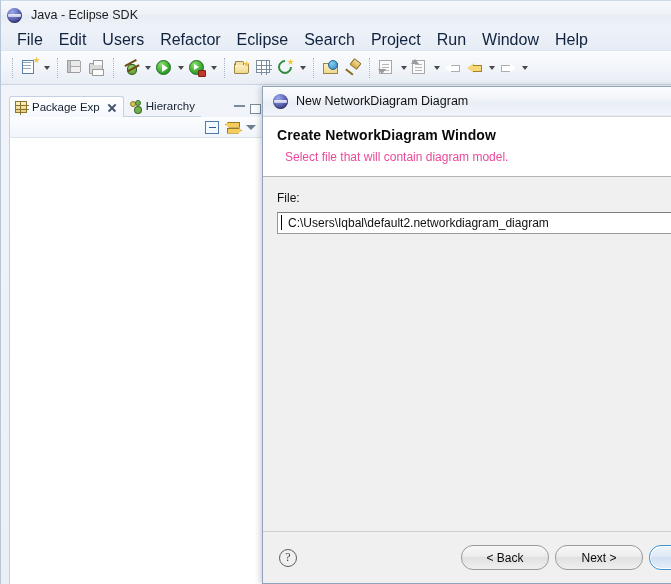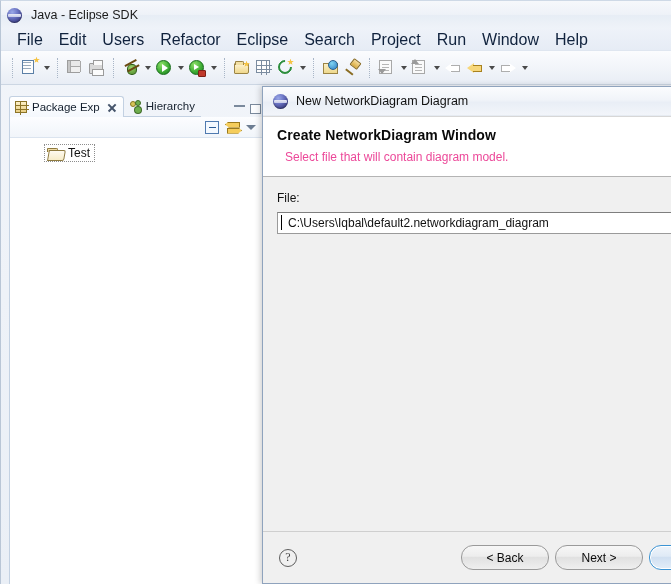--- a/index.html
+++ b/index.html
@@ -897,26 +897,20 @@
           <span class="winbtn-max"></span>
         </div>
       </div>
 
       <div class="view-body">
         <div class="view-toolbar">
           <span class="vt-collapse"></span>
           <span class="vt-link"></span>
           <span class="vt-menu"></span>
         </div>
-        <div class="tree">
-          <div class="tree-item focused">
-            <span class="folder-open"></span>
-            <span>Test</span>
-          </div>
-        </div>
       </div>
     </div>
   </div>
 
   <div class="dialog">
 
     <div class="dlg-titlebar">
       <div class="eclipse-sphere"></div>
       <div class="dlg-title-text">New NetworkDiagram Diagram</div>
     </div>

